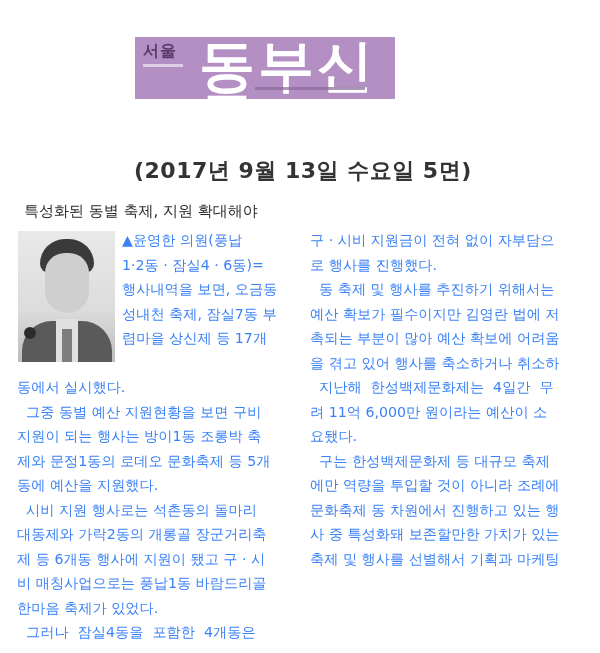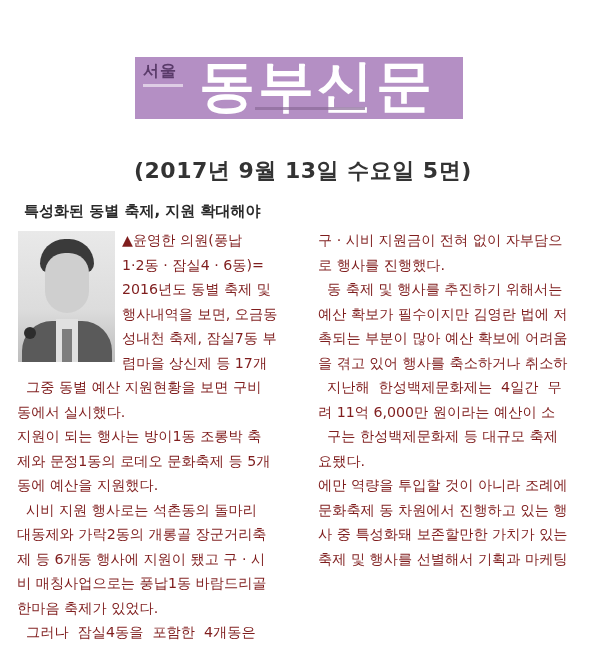--- a/index.html
+++ b/index.html
@@ -12,24 +12,23 @@
       height: 653px;
       position: relative;
       overflow: hidden;
       font-family: "DejaVu Sans", sans-serif;
       color: #333333;
     }
     .masthead {
       position: absolute;
       left: 135px;
       top: 37px;
-      width: 328px;
+      width: 260px;
       height: 62px;
       background: #b48fc4;
-      margin-top: 20px;
     }
     .masthead .seoul {
       position: absolute;
       left: 8px;
       top: 4px;
       font-size: 16px;
       font-weight: bold;
       color: #5a3b6a;
       letter-spacing: 1px;
     }
@@ -72,21 +71,21 @@
       color: #333333;
       white-space: nowrap;
       letter-spacing: 0.5px;
       margin-top: 22px;
     }
     .headline {
       position: absolute;
       left: 24px;
       top: 202px;
       font-size: 15px;
-      font-weight: bold;
+      font-weight: normal;
       color: #2a2a2a;
       white-space: nowrap;
     }
     .photo {
       position: absolute;
       left: 18px;
       top: 231px;
       width: 97px;
       height: 131px;
       background: linear-gradient(180deg, #e9e9e9 0%, #dcdcdc 60%, #bdbdbd 100%);
@@ -129,37 +128,37 @@
       position: absolute;
       left: 6px; top: 96px;
       width: 12px; height: 12px;
       border-radius: 6px;
       background: #2d2d2d;
     }
     .col {
       position: absolute;
       font-size: 14.2px;
       line-height: 24.5px;
-      color: #7f1d1d;
+      color: #3b82f6;
       white-space: nowrap;
     }
     .col .line {
       display: block;
       height: 24.5px;
     }
     .col-left-top {
       left: 122px;
       top: 228px;
     }
     .col-left {
       left: 17px;
       top: 375px;
     }
     .col-right {
-      left: 318px;
+      left: 310px;
       top: 228px;
     }
   </style>
 </head>
 <body>
 
 <div class="masthead">
   <span class="seoul">서울</span>
   <span class="seoul-sub"></span>
   <span class="name">동부신문</span>
@@ -175,48 +174,47 @@
   <div class="face"></div>
   <div class="suit"></div>
   <div class="shirt"></div>
   <div class="tie"></div>
   <div class="mic"></div>
 </div>
 
 <div class="col col-left-top">
   <span class="line">▲윤영한 의원(풍납</span>
   <span class="line">1·2동 · 잠실4 · 6동)=</span>
-  <span class="line">2016년도 동별 축제 및</span>
   <span class="line">행사내역을 보면, 오금동</span>
   <span class="line">성내천 축제, 잠실7동 부</span>
   <span class="line">렴마을 상신제 등 17개</span>
 </div>
 
 <div class="col col-left">
+  <span class="line">동에서 실시했다.</span>
   <span class="line" style="white-space:pre">  그중 동별 예산 지원현황을 보면 구비</span>
-  <span class="line">동에서 실시했다.</span>
   <span class="line">지원이 되는 행사는 방이1동 조롱박 축</span>
   <span class="line">제와 문정1동의 로데오 문화축제 등 5개</span>
   <span class="line">동에 예산을 지원했다.</span>
   <span class="line" style="white-space:pre">  시비 지원 행사로는 석촌동의 돌마리</span>
   <span class="line">대동제와 가락2동의 개롱골 장군거리축</span>
   <span class="line">제 등 6개동 행사에 지원이 됐고 구 · 시</span>
   <span class="line">비 매칭사업으로는 풍납1동 바람드리골</span>
   <span class="line">한마음 축제가 있었다.</span>
   <span class="line" style="white-space:pre">  그러나  잠실4동을  포함한  4개동은</span>
 </div>
 
 <div class="col col-right">
   <span class="line">구 · 시비 지원금이 전혀 없이 자부담으</span>
   <span class="line">로 행사를 진행했다.</span>
   <span class="line" style="white-space:pre">  동 축제 및 행사를 추진하기 위해서는</span>
   <span class="line">예산 확보가 필수이지만 김영란 법에 저</span>
   <span class="line">촉되는 부분이 많아 예산 확보에 어려움</span>
   <span class="line">을 겪고 있어 행사를 축소하거나 취소하</span>
   <span class="line" style="white-space:pre">  지난해  한성백제문화제는  4일간  무</span>
   <span class="line">려 11억 6,000만 원이라는 예산이 소</span>
+  <span class="line">요됐다.</span>
   <span class="line" style="white-space:pre">  구는 한성백제문화제 등 대규모 축제</span>
-  <span class="line">요됐다.</span>
   <span class="line">에만 역량을 투입할 것이 아니라 조례에</span>
   <span class="line">문화축제 동 차원에서 진행하고 있는 행</span>
   <span class="line">사 중 특성화돼 보존할만한 가치가 있는</span>
   <span class="line">축제 및 행사를 선별해서 기획과 마케팅</span>
 </div>
 
 </body></html>

